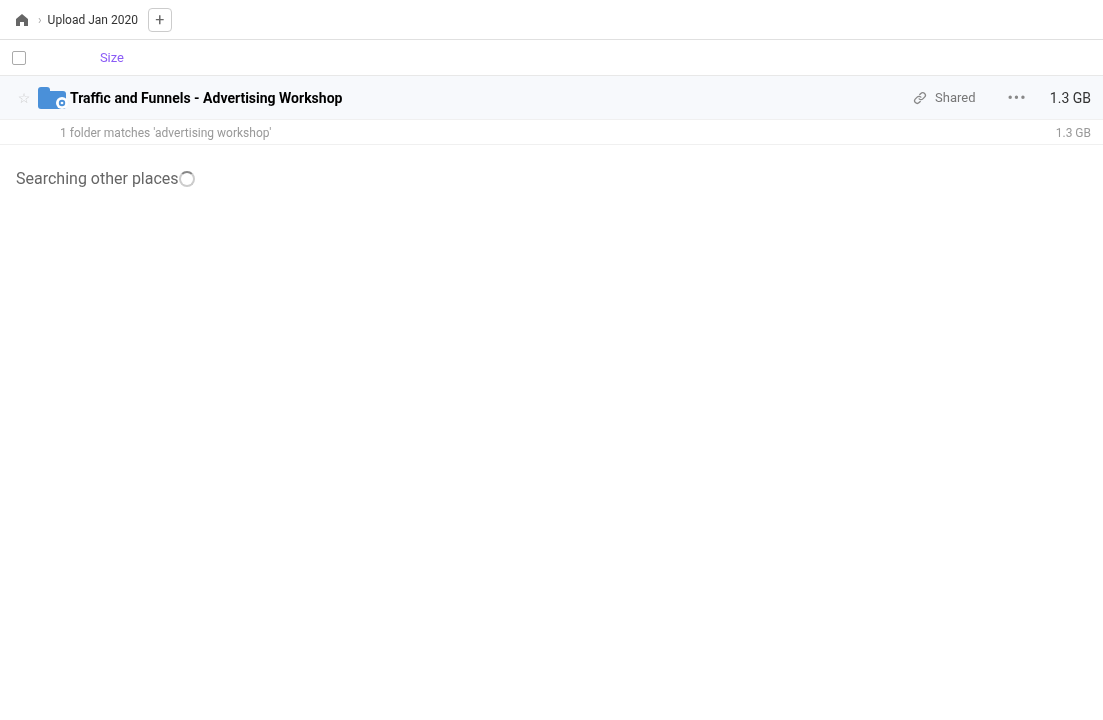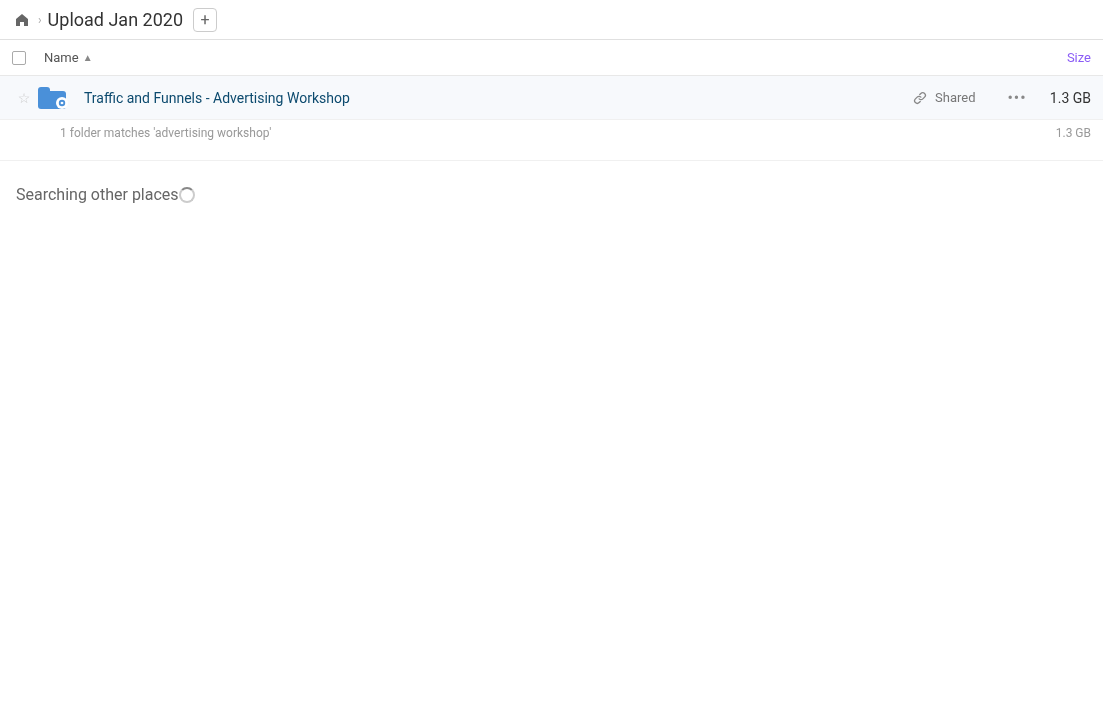--- a/index.html
+++ b/index.html
@@ -31,21 +31,21 @@
       cursor: pointer;
       color: #666;
       flex-shrink: 0;
     }
     .breadcrumb-separator {
       color: #aaa;
       margin: 0 2px;
       font-size: 12px;
     }
     .breadcrumb-label {
-      font-size: 18px;
+      font-size: 12px;
       color: #333;
       padding: 0 4px;
     }
     .add-tab-btn {
       display: flex;
       align-items: center;
       justify-content: center;
       width: 24px;
       height: 24px;
       border: 1px solid #ccc;
@@ -148,25 +148,26 @@
       height: 12px;
       background: #fff;
       border-radius: 50%;
       display: flex;
       align-items: center;
       justify-content: center;
     }
     .item-name {
       flex: 1;
       font-size: 14px;
-      color: #0c4a6e;
-      margin-left: 16px;
+      color: #000000;
+      margin-left: 2px;
       white-space: nowrap;
       overflow: hidden;
       text-overflow: ellipsis;
+      font-weight: bold;
     }
     .shared-area {
       display: flex;
       align-items: center;
       gap: 8px;
       color: #777;
       font-size: 13px;
       width: 90px;
       flex-shrink: 0;
     }
@@ -188,21 +189,21 @@
       font-size: 14px;
       color: #333;
       flex-shrink: 0;
     }
 
     
     .match-info {
       display: flex;
       align-items: flex-end;
       justify-content: space-between;
-      padding: 6px 12px 20px 60px;
+      padding: 6px 12px 4px 60px;
       font-size: 12px;
       color: #999;
       border-bottom: 1px solid #f0f0f0;
     }
 
     
     .searching-section {
       padding: 24px 16px 16px 16px;
       display: flex;
       align-items: center;
@@ -244,24 +245,20 @@
     </svg>
   </div>
   <span class="breadcrumb-separator">›</span>
   <span class="breadcrumb-label">Upload Jan 2020</span>
   <div class="add-tab-btn">+</div>
 </div>
 
 <div class="table-header">
   <div class="checkbox-col">
     <div class="checkbox"></div>
-  </div>
-  <div class="name-col-header">
-    <span>Name</span>
-    <span class="sort-arrow">▲</span>
   </div>
   <div class="size-col-header">Size</div>
 </div>
 
 <div class="result-row">
   <div class="star-col">
     <span>☆</span>
   </div>
   <div class="folder-icon-col">
     <div class="folder-icon">

